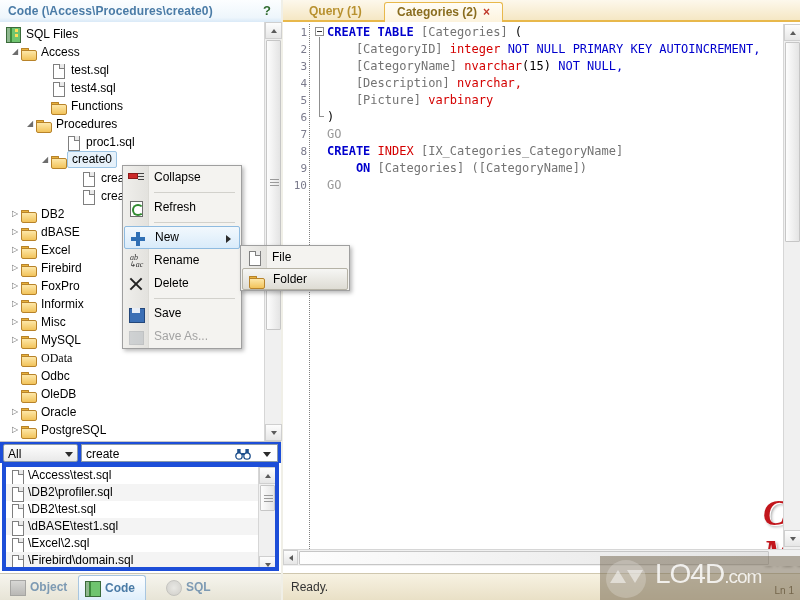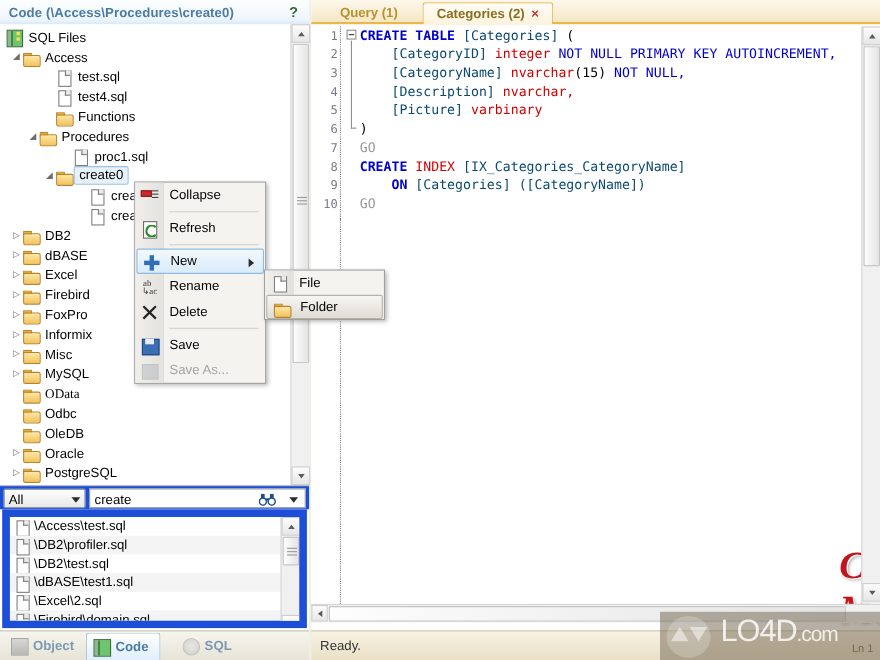--- a/index.html
+++ b/index.html
@@ -135,21 +135,21 @@
   }
   #binocular-icon { position:absolute; right:26px; top:3px; width:16px; height:12px; }
   #search-drop {
     position:absolute; right:6px; top:7px; width:0;height:0;
     border-left:4px solid transparent;border-right:4px solid transparent;border-top:5px solid #2b2b2b;
   }
 
   
   #result-list {
     position:absolute; left:2px; top:463px; width:277px; height:108px;
-    background:#fff; border:7px solid #1d4ed8; overflow:hidden;
+    background:#fff; border:4px solid #1d4ed8; overflow:hidden;
   }
   .rrow { position:relative; height:17px; line-height:17px; font-size:12px; padding-left:22px; white-space:nowrap;}
   .rrow .ico.file{ left:4px; top:2px; }
   .rrow.alt { background:#f4f4f4; }
 
   #rl-sb {
     position:absolute; right:0; top:0; width:17px; height:106px;
     background:#f0f0f0; border-left:1px solid #d6d6d6;
   }
 
@@ -221,21 +221,21 @@
     position:absolute; left:6px; top:92px; width:5px; height:1px; background:#8f8f8f;
   }
   #code {
     position:absolute; left:44px; top:24px; width:440px;
     font-family:"DejaVu Sans Mono", monospace; font-size:12px;
     white-space:pre;
   }
   .cline { height:17px; line-height:17px; }
   .kw { color:#0000cd; font-weight:bold; }
   .kw2 { color:#0000cd; }
-  .id { color:#0c4a6e; }
+  .id { color:#737373; }
   .ty { color:#d40000; }
   .cm { color:#999999; }
   .pl { color:#000; }
 
   #ed-vsb {
     position:absolute; right:0; top:24px; width:17px; height:525px;
     background:#f0f0f0; border-left:1px solid #d6d6d6;
   }
   #ed-hsb {
     position:absolute; left:0; top:549px; width:517px; height:17px;
@@ -293,21 +293,21 @@
   
   .mico.collapse::before{content:"";position:absolute;left:0;top:3px;width:8px;height:4px;background:#cc2a2a;border:1px solid #8c1a1a;}
   .mico.collapse::after{content:"";position:absolute;left:10px;top:3px;width:6px;height:1px;background:#444;
     box-shadow:0 3px 0 0 #444, 0 6px 0 0 #444;}
   .mico.open::before{content:"";position:absolute;left:1px;top:4px;width:12px;height:9px;background:#f8dc96;border:1px solid #9a7523;transform:skewX(-6deg);}
   .mico.open::after{content:"";position:absolute;left:3px;top:6px;width:13px;height:7px;background:#f4c55a;border:1px solid #9a7523;transform:skewX(14deg);}
   .mico.refresh::before{content:"";position:absolute;left:2px;top:1px;width:11px;height:14px;background:#fff;border:1px solid #6c6c6c;}
   .mico.refresh::after{content:"";position:absolute;left:4px;top:4px;width:8px;height:8px;border:2px solid #2f8a2f;border-right-color:transparent;border-radius:50%;}
   .mico.plus::before{content:"";position:absolute;left:6px;top:1px;width:4px;height:14px;background:#2f6fb5;}
   .mico.plus::after{content:"";position:absolute;left:1px;top:6px;width:14px;height:4px;background:#2f6fb5;}
-  .mico.rename{font-size:8px;color:#333;font-family:"Liberation Serif",serif;line-height:7px;}
+  .mico.rename{font-size:8px;color:#333;font-family:"Liberation Serif",serif;line-height:7px;font-style:italic;}
   .mico.del::before{content:"";position:absolute;left:7px;top:0;width:2px;height:16px;background:#222;transform:rotate(45deg);}
   .mico.del::after{content:"";position:absolute;left:7px;top:0;width:2px;height:16px;background:#222;transform:rotate(-45deg);}
   .mico.save::before{content:"";position:absolute;left:1px;top:2px;width:14px;height:13px;background:#3b6fb5;border:1px solid #24477a;}
   .mico.save::after{content:"";position:absolute;left:4px;top:2px;width:8px;height:5px;background:#e8eef7;}
   .mico.saveas{opacity:0.35;}
   .mico.saveas::before{content:"";position:absolute;left:1px;top:2px;width:13px;height:12px;background:#9aa3ad;border:1px solid #7d858e;}
 
   
   #sub-menu {
     position:absolute; left:240px; top:245px; width:110px;

